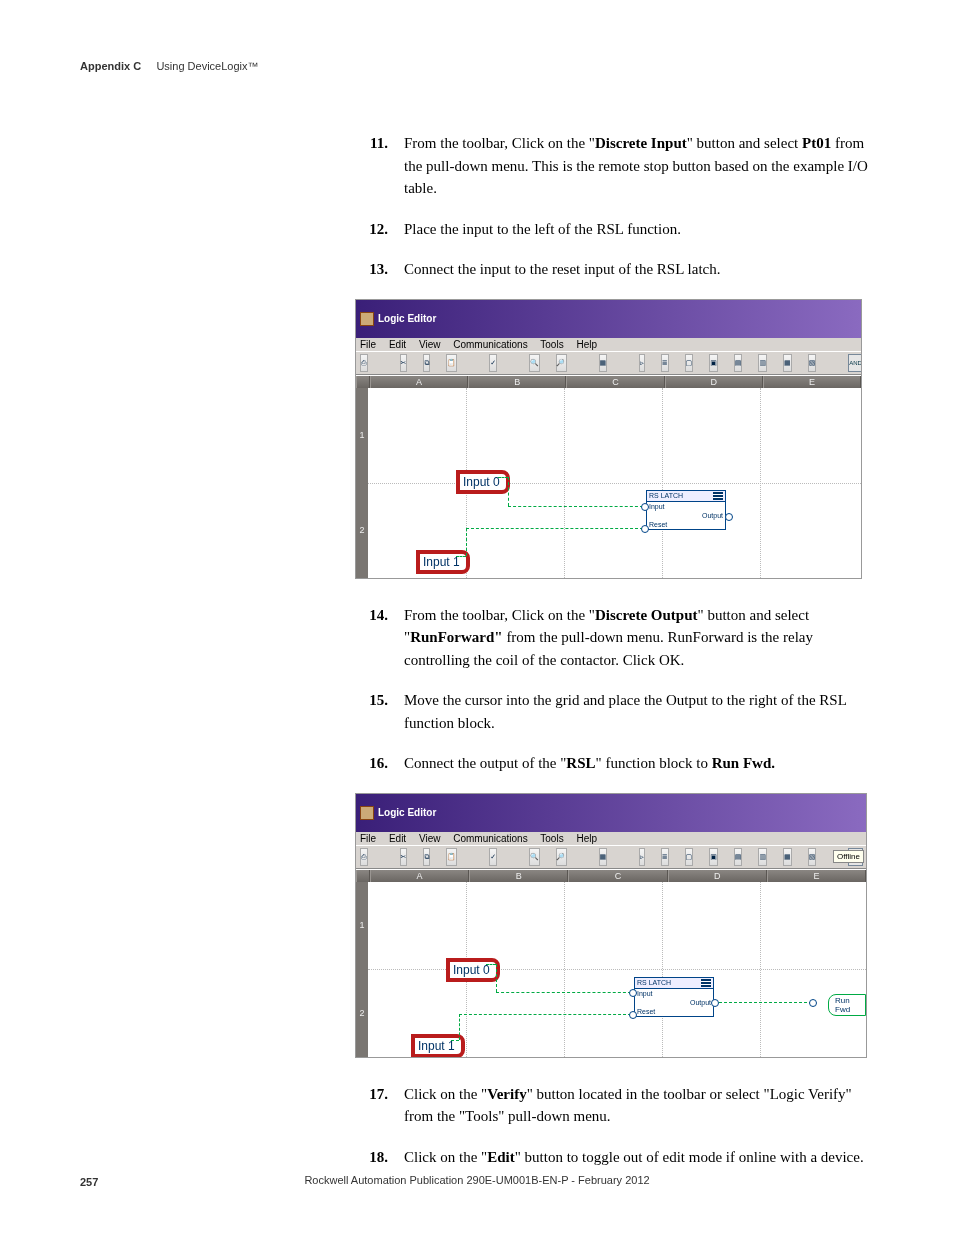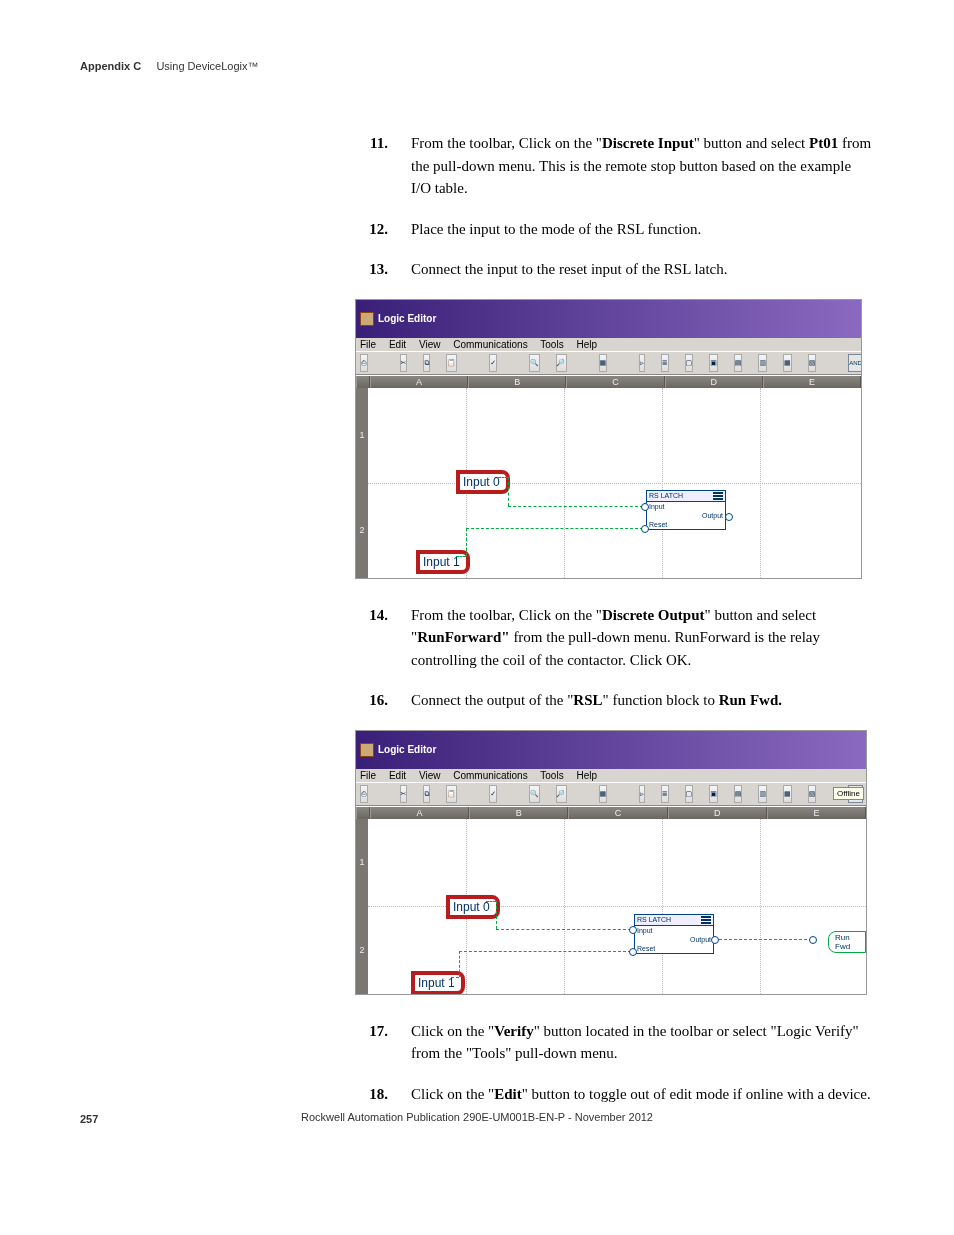--- a/index.html
+++ b/index.html
@@ -31,21 +31,21 @@
   .step {
     display: flex;
     font-size: 15px;
     line-height: 1.5;
     margin-bottom: 18px;
   }
   .step-num {
     font-weight: bold;
     min-width: 28px;
     text-align: right;
-    margin-right: 23px;
+    margin-right: 16px;
   }
   .step-text {
     flex: 1;
   }
   .bold { font-weight: bold; }
   .screenshot {
     margin: 10px 0 25px -5px;
     border: 1px solid #999;
     background: #f0f0f0;
     font-family: Tahoma, Arial, sans-serif;
@@ -229,21 +229,21 @@
 
     <div class="step">
       <div class="step-num">11.</div>
       <div class="step-text">
         <span>From the toolbar, Click on the "</span><span class="bold">Discrete Input</span><span>" button and select </span><span class="bold">Pt01</span><span> from the pull-down menu. This is the remote stop button based on the example I/O table.</span>
       </div>
     </div>
 
     <div class="step">
       <div class="step-num">12.</div>
-      <div class="step-text">Place the input to the mode of the RSL function.</div>
+      <div class="step-text">Place the input to the left of the RSL function.</div>
     </div>
 
     <div class="step">
       <div class="step-num">13.</div>
       <div class="step-text">Connect the input to the reset input of the RSL latch.</div>
     </div>
 
     <div class="screenshot" style="width:505px;">
       <div class="titlebar">
         <span class="titlebar-icon"></span>
@@ -343,20 +343,24 @@
       </div>
     </div>
 
     <div class="step">
       <div class="step-num">14.</div>
       <div class="step-text">
         <span>From the toolbar, Click on the "</span><span class="bold">Discrete Output</span><span>" button and select "</span><span class="bold">RunForward"</span><span> from the pull-down menu. RunForward is the relay controlling the coil of the contactor. Click OK.</span>
       </div>
     </div>
 
+    <div class="step">
+      <div class="step-num">15.</div>
+      <div class="step-text">Move the cursor into the grid and place the Output to the right of the RSL function block.</div>
+    </div>
 
     <div class="step">
       <div class="step-num">16.</div>
       <div class="step-text">
         <span>Connect the output of the "</span><span class="bold">RSL</span><span>" function block to </span><span class="bold">Run Fwd.</span>
       </div>
     </div>
 
     <div class="screenshot" style="width:510px;">
       <div class="titlebar">
@@ -472,16 +476,16 @@
       <div class="step-num">18.</div>
       <div class="step-text">
         <span>Click on the "</span><span class="bold">Edit</span><span>" button to toggle out of edit mode if online with a device.</span>
       </div>
     </div>
 
   </div>
 
   <div class="footer">
     <span class="footer-page">257</span>
-    <div class="footer-text">Rockwell Automation Publication 290E-UM001B-EN-P - November 2012</div>
+    <div class="footer-text">Rockwell Automation Publication 290E-UM001B-EN-P - February 2012</div>
   </div>
 
 </div>
 
 </body></html>

